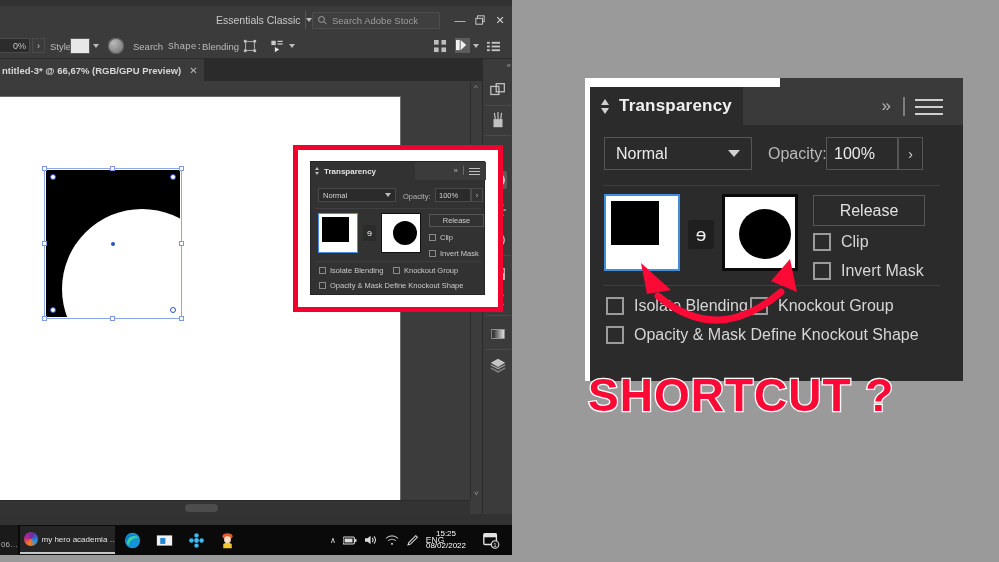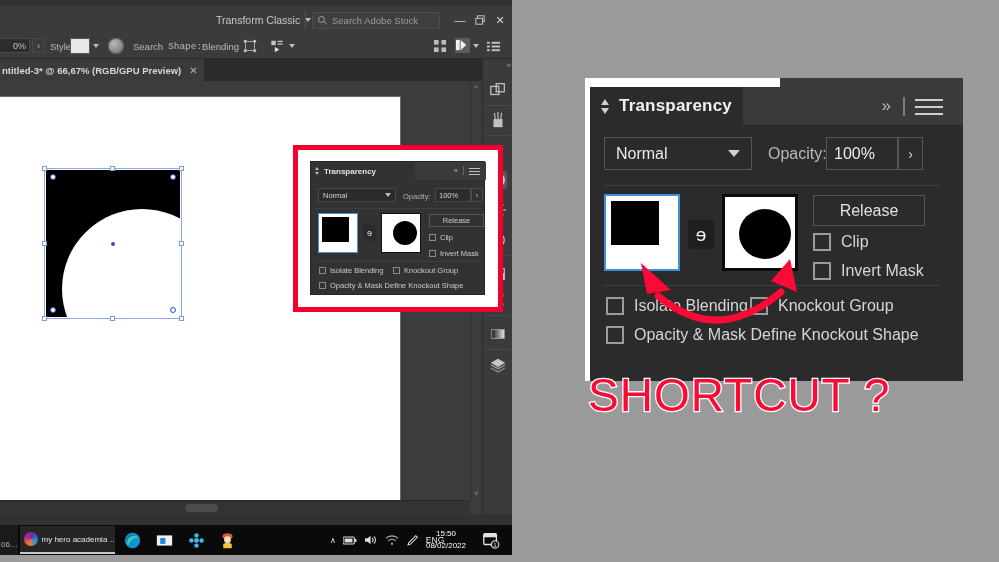--- a/index.html
+++ b/index.html
@@ -167,32 +167,32 @@
   .big-cb-row span{color:#d6d6d6;font-size:16px;white-space:nowrap;}
   #big-clip{left:223px;top:146px;}
   #big-invert{left:223px;top:175px;}
   #big-div2{position:absolute;left:13px;top:198px;width:337px;height:1px;background:#3f3f3f;}
   #big-iso{left:16px;top:210px;}
   #big-ko{left:160px;top:210px;}
   #big-omk{left:16px;top:239px;}
 
   
   #annot{left:585px;top:78px;width:378px;height:340px;pointer-events:none;}
-  #shortcut-text{left:588px;top:368px;color:#fb0a36;font-size:46px;font-weight:normal;letter-spacing:1px;
+  #shortcut-text{left:588px;top:368px;color:#fb0a36;font-size:46px;font-weight:bold;letter-spacing:1px;
     -webkit-text-stroke:2.6px #ffffff; paint-order:stroke fill;}
   #shortcut-text .inner{position:relative;}
 </style>
 </head>
 <body>
 
 <div class="abs" id="ai-window">
 
   <div class="abs" id="ai-titlebar"></div>
   <div class="abs" id="workspace-switch">
-    <span>Transform Classic</span>
+    <span>Essentials Classic</span>
     <span class="chev"></span>
   </div>
   <div class="abs" id="title-divider"></div>
   <div class="abs" id="stock-search">
     <svg width="11" height="11" viewBox="0 0 16 16">
       <circle cx="6.5" cy="6.5" r="4.3" fill="none" stroke="#a8a8a8" stroke-width="1.4"></circle>
       <line x1="9.7" y1="9.7" x2="14" y2="13" stroke="#a8a8a8" stroke-width="1.4"></line>
     </svg>
     <span class="srch-txt">Search Adobe Stock</span>
   </div>
@@ -507,21 +507,21 @@
       <path d="M1 5 A10 10 0 0 1 15 5" fill="none" stroke="#b6b6b6" stroke-width="1.3"></path>
       <path d="M3.5 8 A6.5 6.5 0 0 1 12.5 8" fill="none" stroke="#b6b6b6" stroke-width="1.3"></path>
       <circle cx="8" cy="11.4" r="1.3" fill="#b6b6b6"></circle>
     </svg>
     <svg width="13" height="13" viewBox="0 0 16 16">
       <path d="M12 2 L14 4 L5.5 12.5 L2.5 13.5 L3.5 10.5 Z" fill="none" stroke="#dcdcdc" stroke-width="1.3"></path>
     </svg>
     <span id="tray-lang">ENG</span>
   </div>
   <div class="abs" id="tb-clock">
-    <div>15:50</div>
+    <div>15:25</div>
     <div>08/02/2022</div>
   </div>
   <div class="abs" id="tb-notif">
     <svg width="18" height="18" viewBox="0 0 20 20">
       <rect x="2" y="3" width="14" height="12" rx="1.4" fill="none" stroke="#e2e2e2" stroke-width="1.5"></rect>
       <rect x="2" y="3" width="14" height="4" fill="#e2e2e2"></rect>
       <circle cx="14.5" cy="15" r="4.2" fill="#1a1a1a" stroke="#e2e2e2" stroke-width="1.2"></circle>
       <text x="14.5" y="17.3" font-size="6" fill="#e2e2e2" text-anchor="middle" font-family="Liberation Sans">1</text>
     </svg>
   </div>

